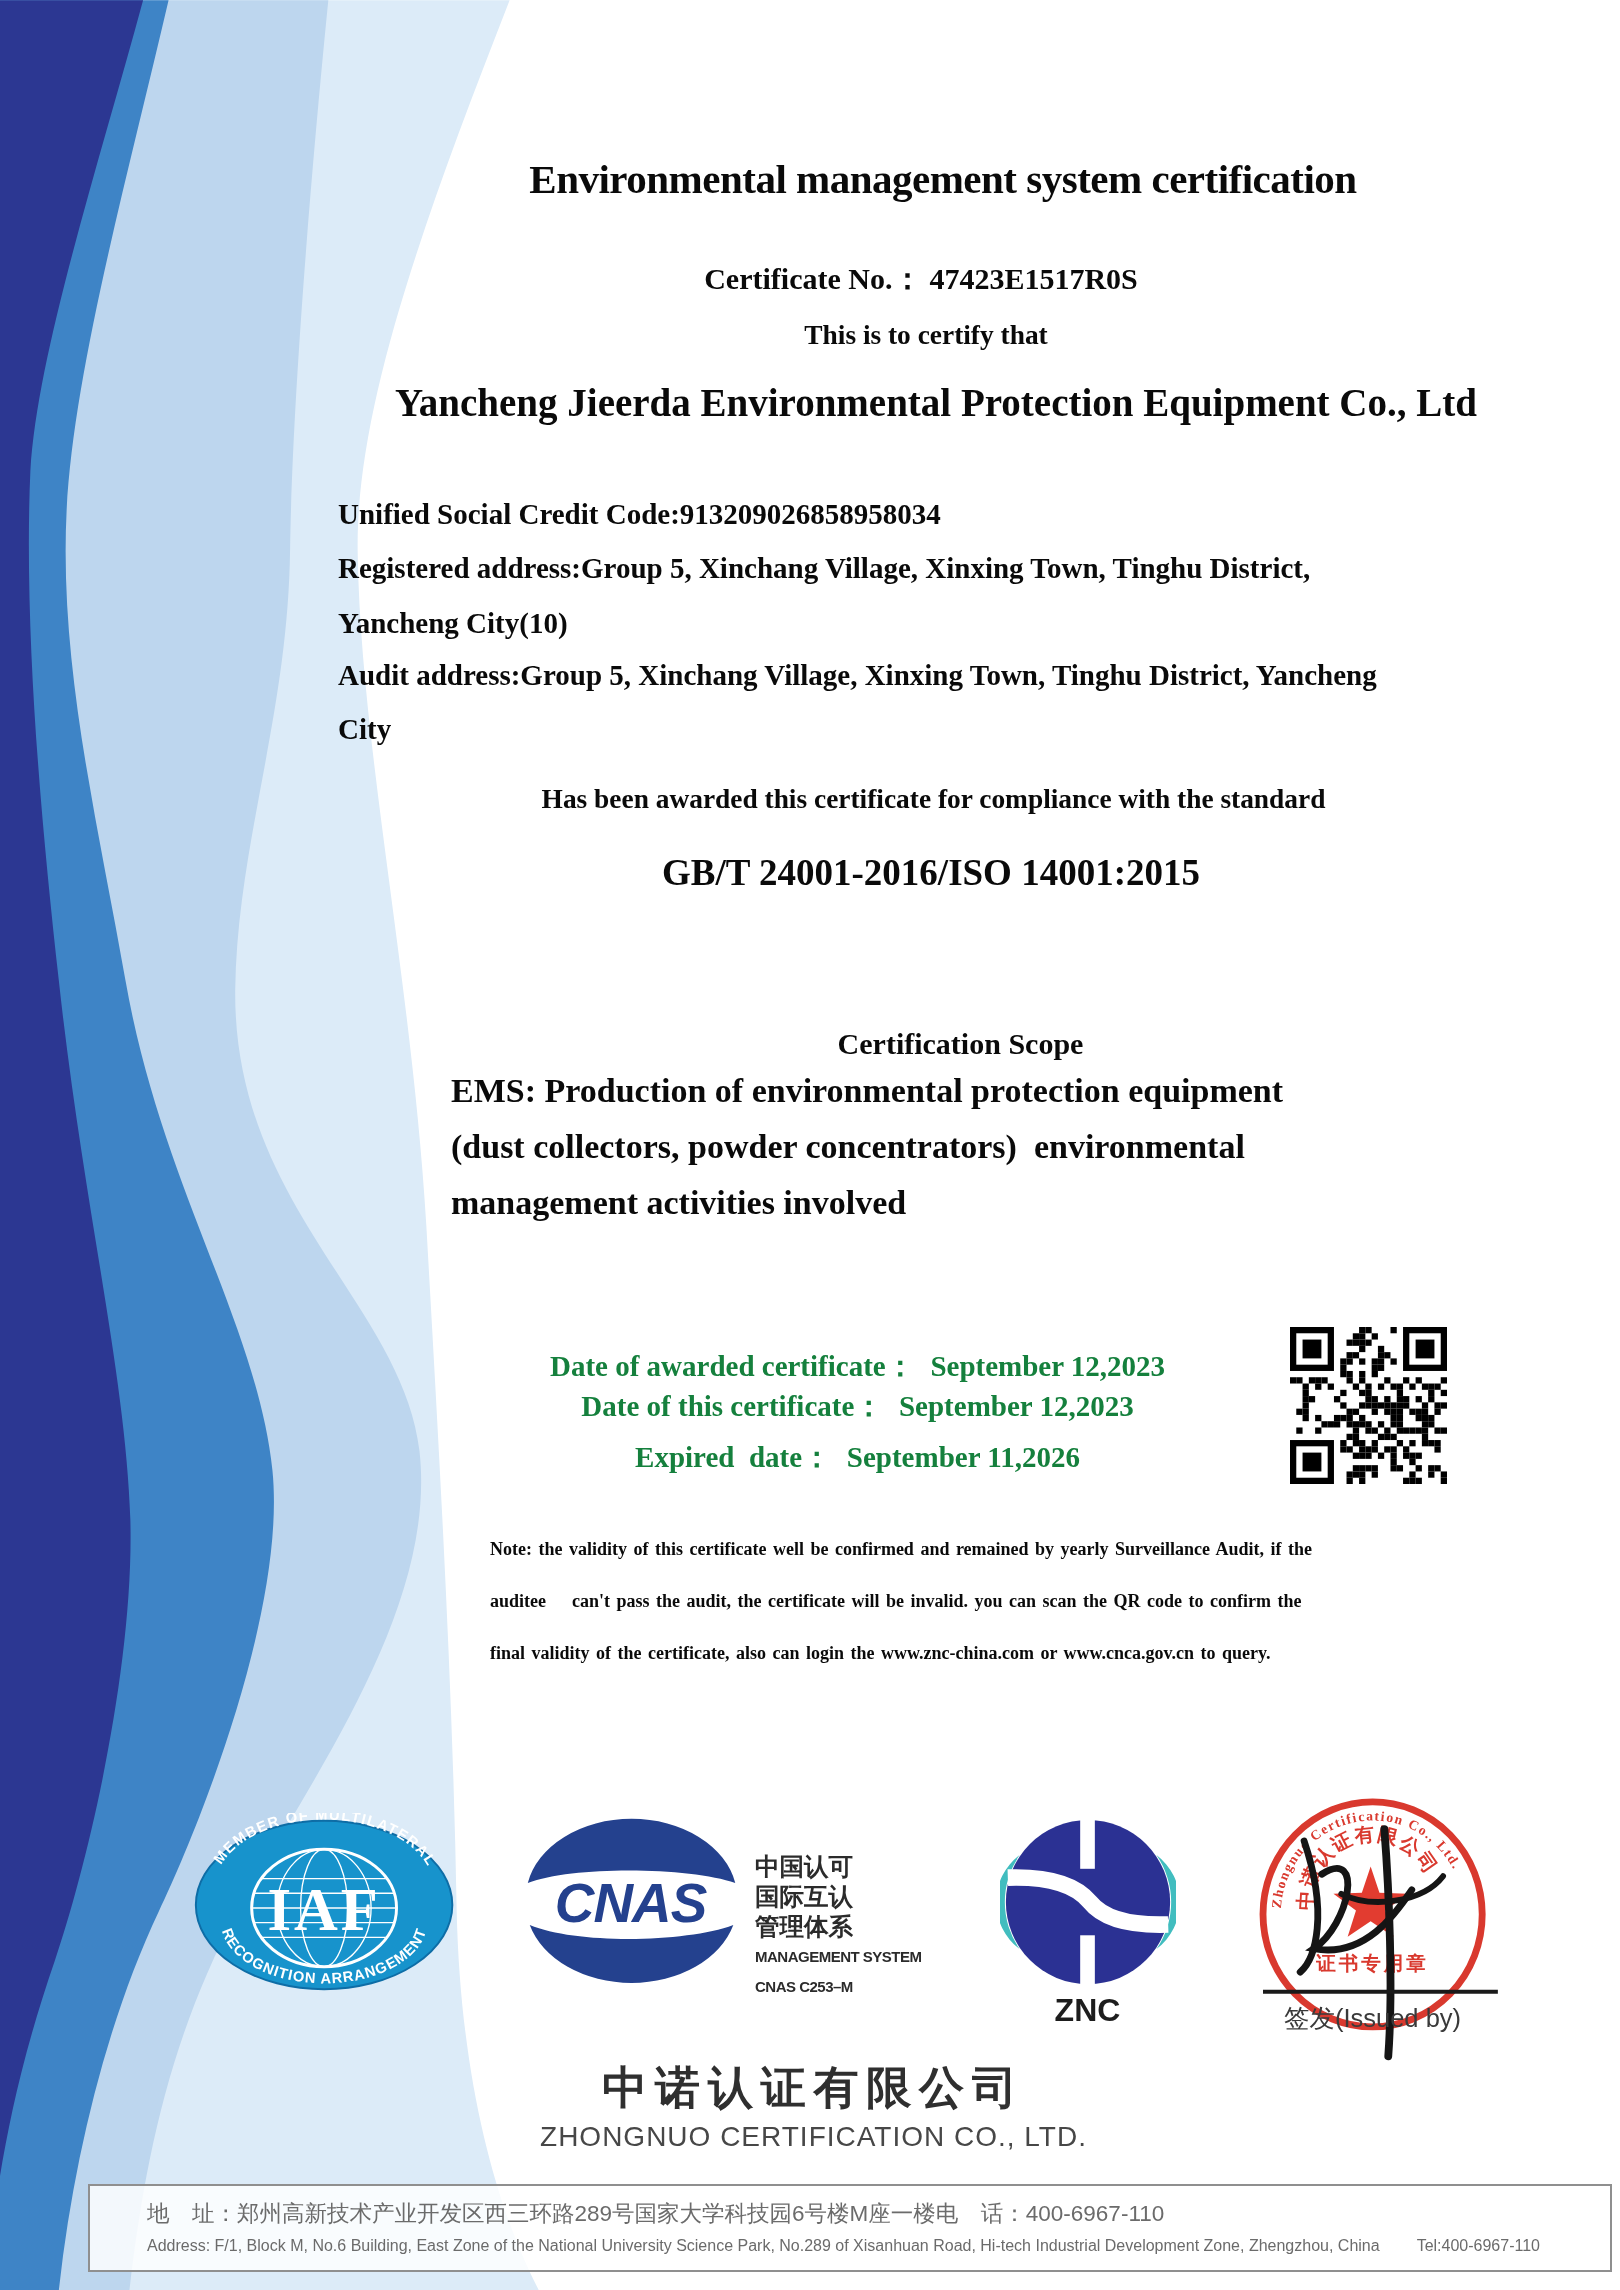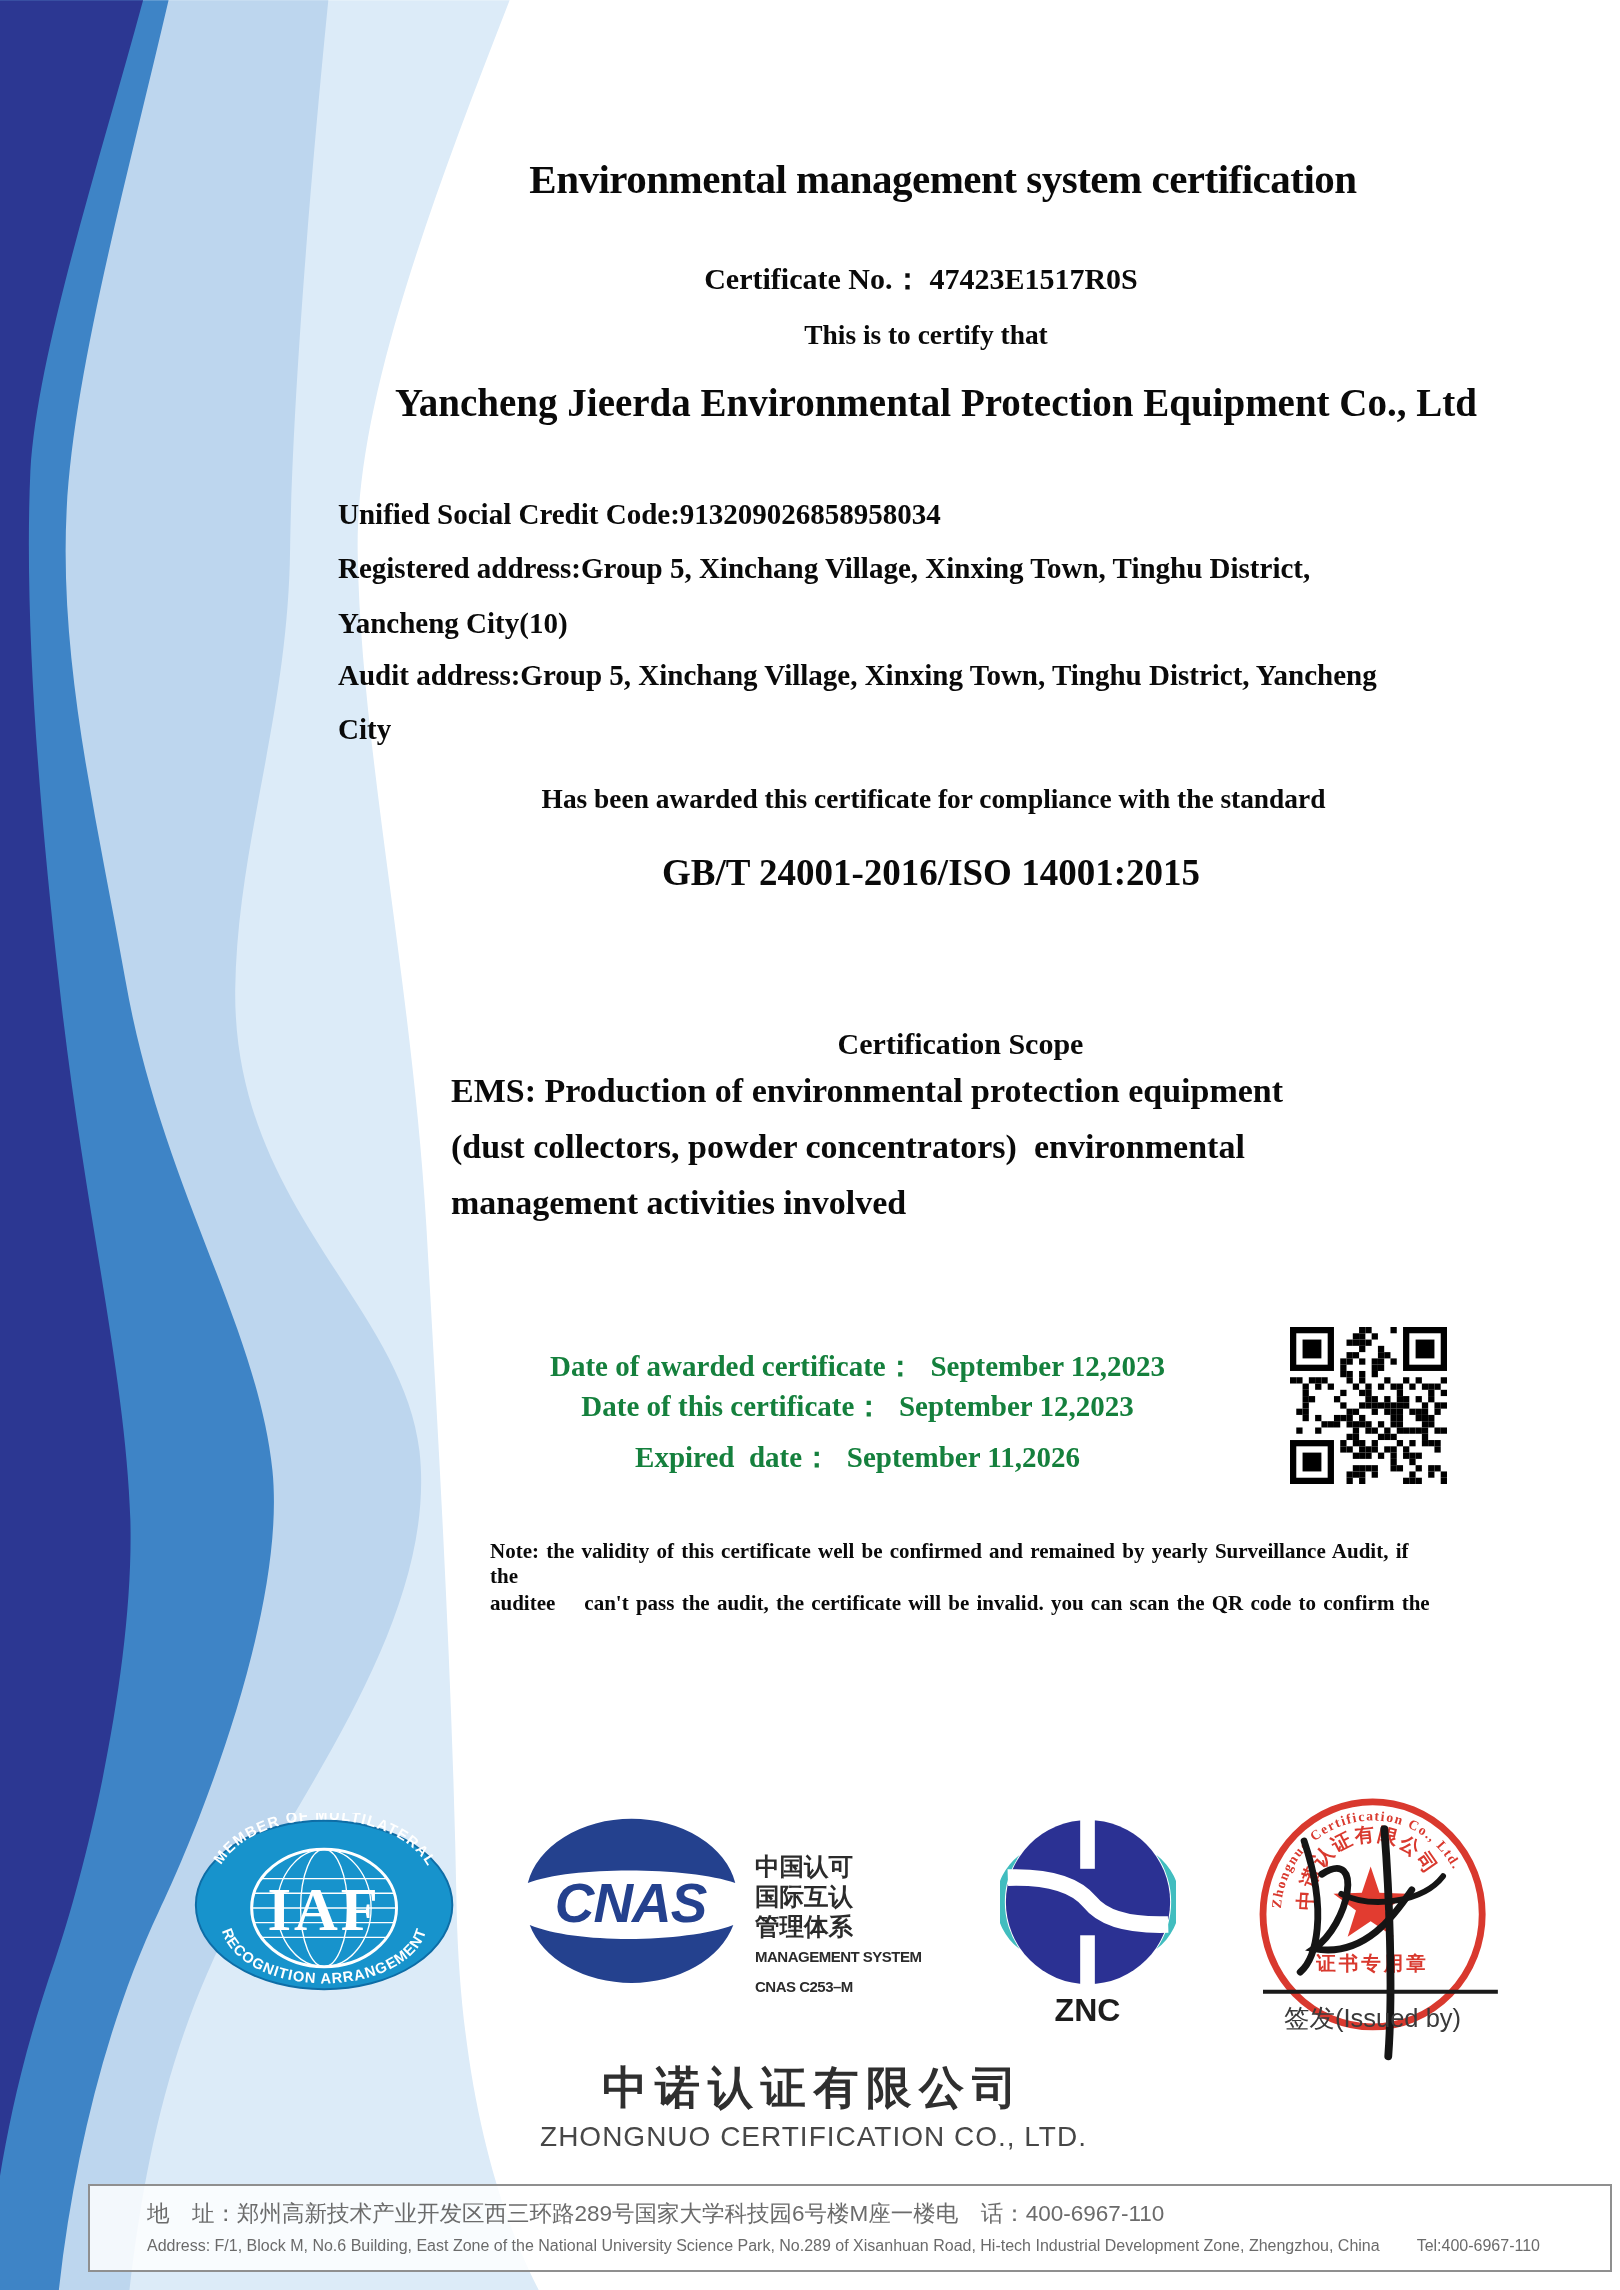--- a/index.html
+++ b/index.html
@@ -14,21 +14,21 @@
   .title{font-size:41px;letter-spacing:-0.5px;color:#0a0a0a;}
   .certno{font-size:30px;color:#0a0a0a;}
   .certify{font-size:27.4px;color:#0a0a0a;}
   .company{font-size:39px;color:#0a0a0a;}
   .bodyline{font-size:29px;color:#0a0a0a;}
   .awarded{font-size:27.4px;color:#0a0a0a;}
   .standard{font-size:37px;color:#0a0a0a;}
   .scopetitle{font-size:30px;color:#0a0a0a;}
   .scopeline{font-size:34px;color:#0a0a0a;}
   .dateline{font-size:29px;color:#15803d;}
-  .noteline{font-size:21px;color:#0a0a0a;word-spacing:2px;}
+  .noteline{font-size:18px;color:#0a0a0a;word-spacing:2px;}
   .issuer-cn{font-size:45px;letter-spacing:7.8px;color:#2f2f2f;font-family:"Liberation Sans","DejaVu Sans",sans-serif;font-weight:bold;}
   .issuer-en{font-size:28px;letter-spacing:1px;color:#474747;font-family:"Liberation Sans","DejaVu Sans",sans-serif;}
   #footer-box{position:absolute;left:88px;top:2184px;width:1524px;height:88px;z-index:2;
      border:2px solid #8f8f8f;background:rgba(255,255,255,0.82);box-sizing:border-box;
      font-family:"Liberation Sans","DejaVu Sans",sans-serif;color:#6b6b6b;}
   .f-cn{position:absolute;left:57px;top:11.8px;font-size:22.5px;white-space:pre;}
   .f-cn .tel{}
   .f-en{position:absolute;left:57px;top:51px;font-size:16px;white-space:pre;}
   .f-en .tel{margin-left:37px;}
   .cnas-lines div{line-height:30px;}
@@ -269,20 +269,21 @@
       <rect x="18" y="0" width="7" height="7" fill="#000"></rect>
       <rect x="19" y="1" width="5" height="5" fill="#fff"></rect>
       <rect x="20" y="2" width="3" height="3" fill="#000"></rect>
       <rect x="0" y="18" width="7" height="7" fill="#000"></rect>
       <rect x="1" y="19" width="5" height="5" fill="#fff"></rect>
       <rect x="2" y="20" width="3" height="3" fill="#000"></rect>
     </svg>
 
   <div class="abs b serif noteline pre" style="left:490px;top:1539px;width:941px;">Note: the validity of this certificate well be confirmed and remained by yearly Surveillance Audit, if the</div>
   <div class="abs b serif noteline pre" style="left:490px;top:1591px;width:941px;">auditee    can't pass the audit, the certificate will be invalid. you can scan the QR code to confirm the</div>
+  <div class="abs b serif noteline pre" style="left:490px;top:1643px;width:941px;">final validity of the certificate, also can login the www.znc-china.com or www.cnca.gov.cn to query.</div>
 
   <svg class="abs" style="left:186px;top:1813px;" width="284" height="186" viewBox="190 1850 290 190">
     <defs>
       <path id="iafTop" d="M222,1944 A112,71 0 1 1 440,1944"></path>
       <path id="iafBot" d="M228,1950 A105,62 0 1 0 434,1950"></path>
       <clipPath id="globeClip">
           <ellipse cx="331" cy="1947" rx="73" ry="59"></ellipse>
         </clipPath>
     </defs>
     <ellipse cx="331" cy="1944" rx="131" ry="86" fill="#1793cc" stroke="#0e6da6" stroke-width="2"></ellipse>

